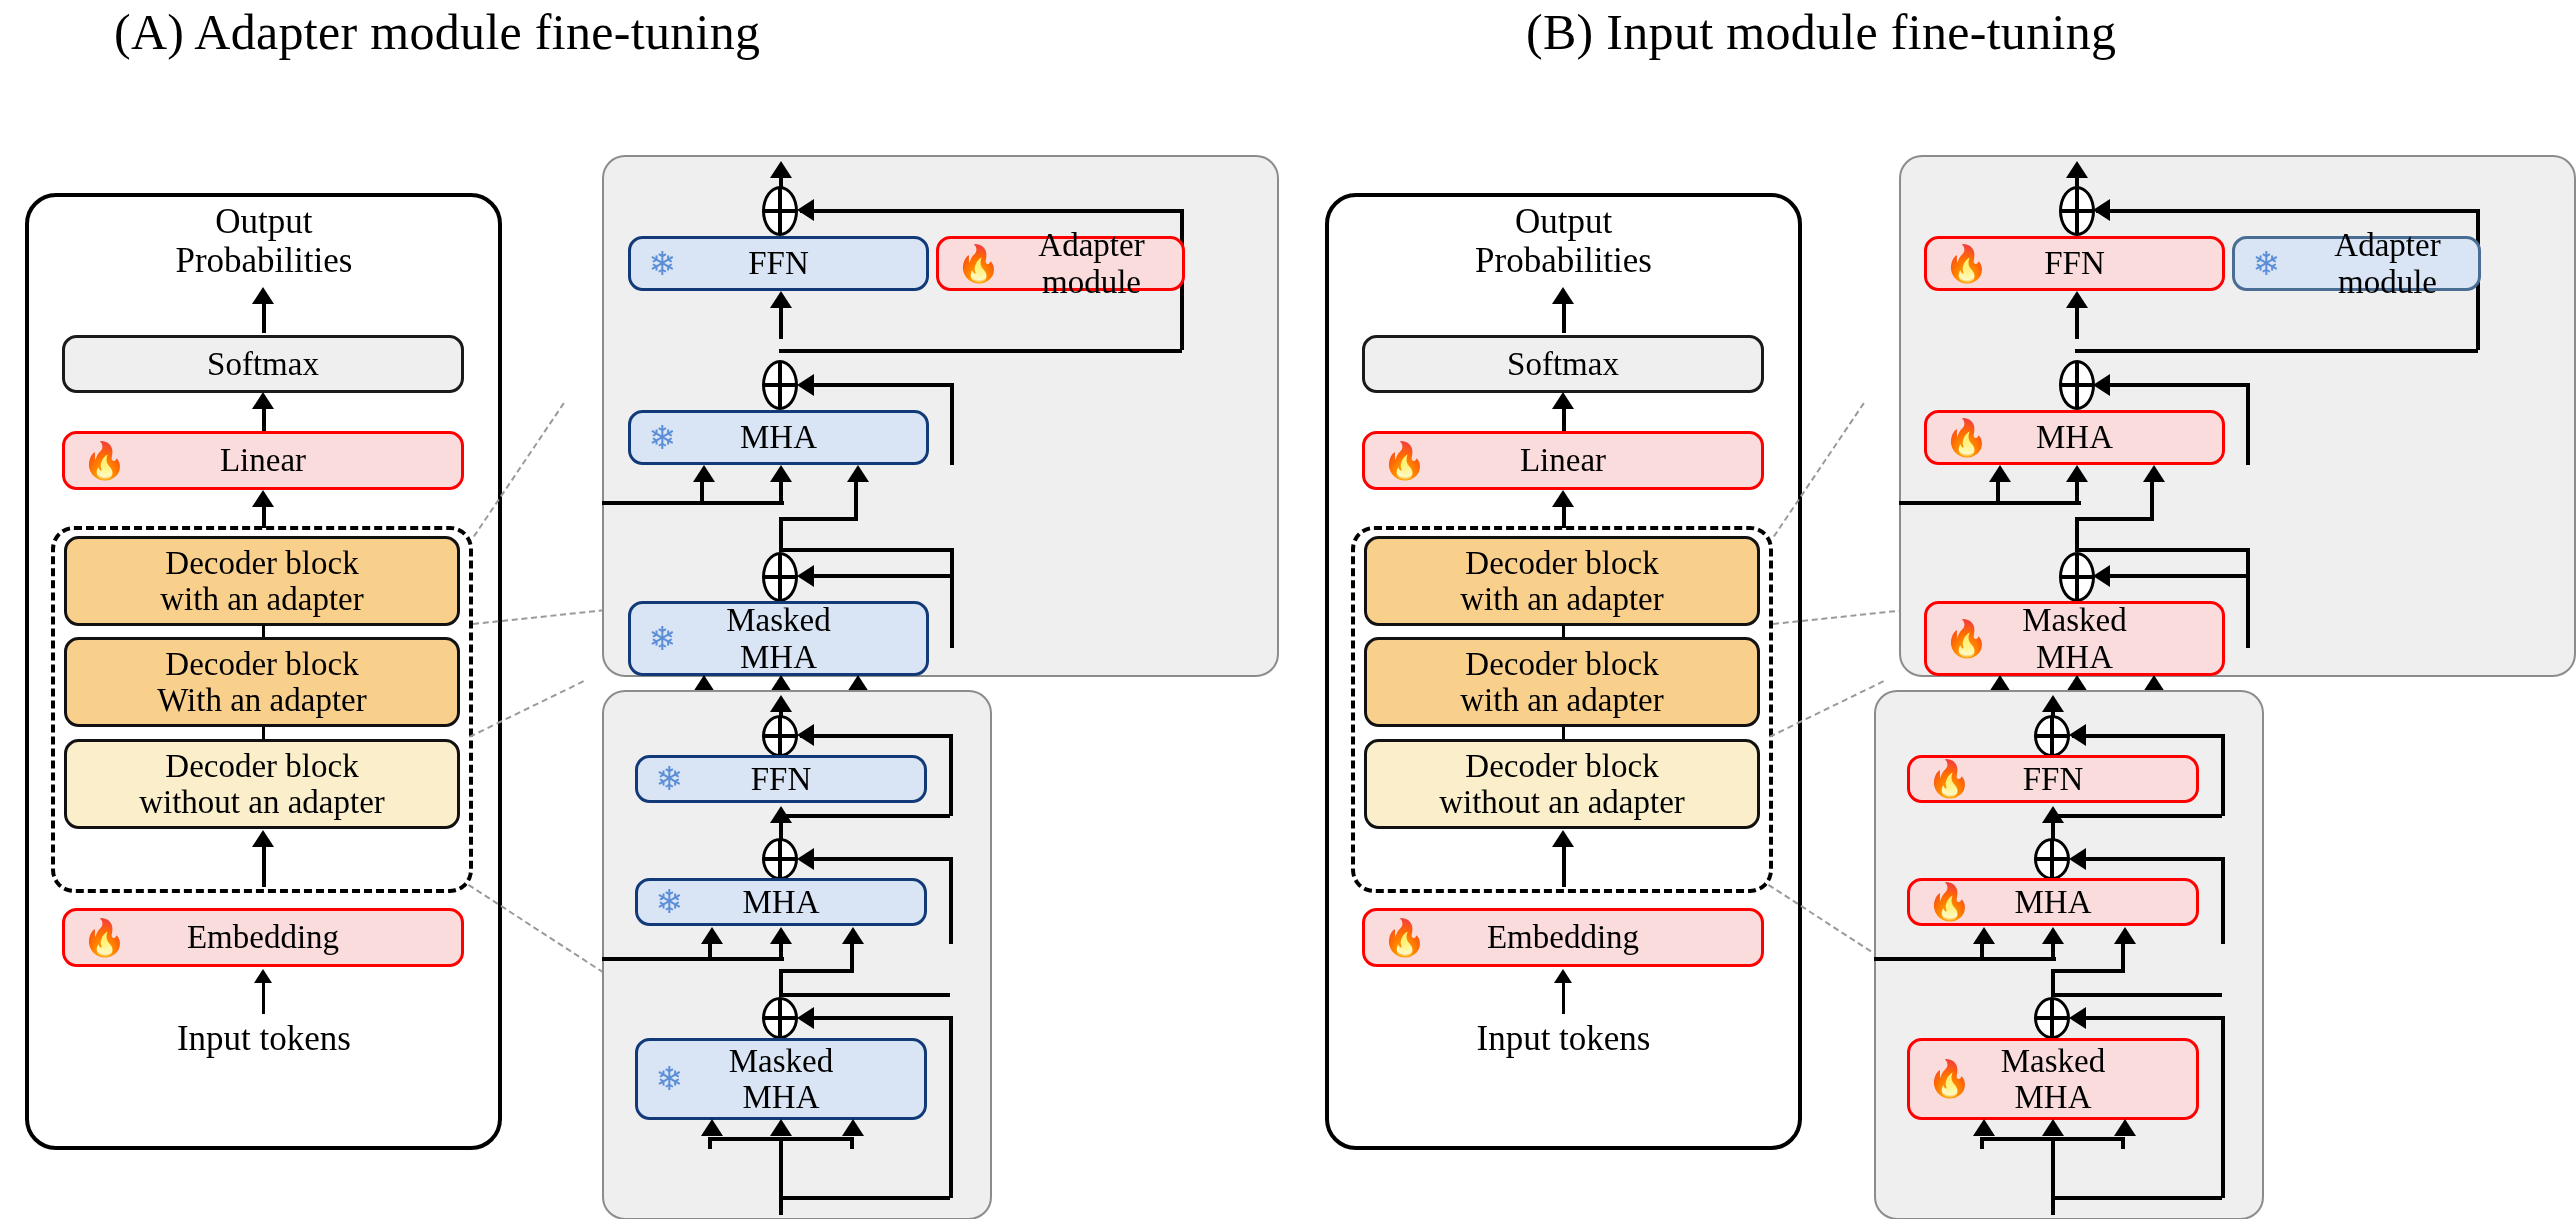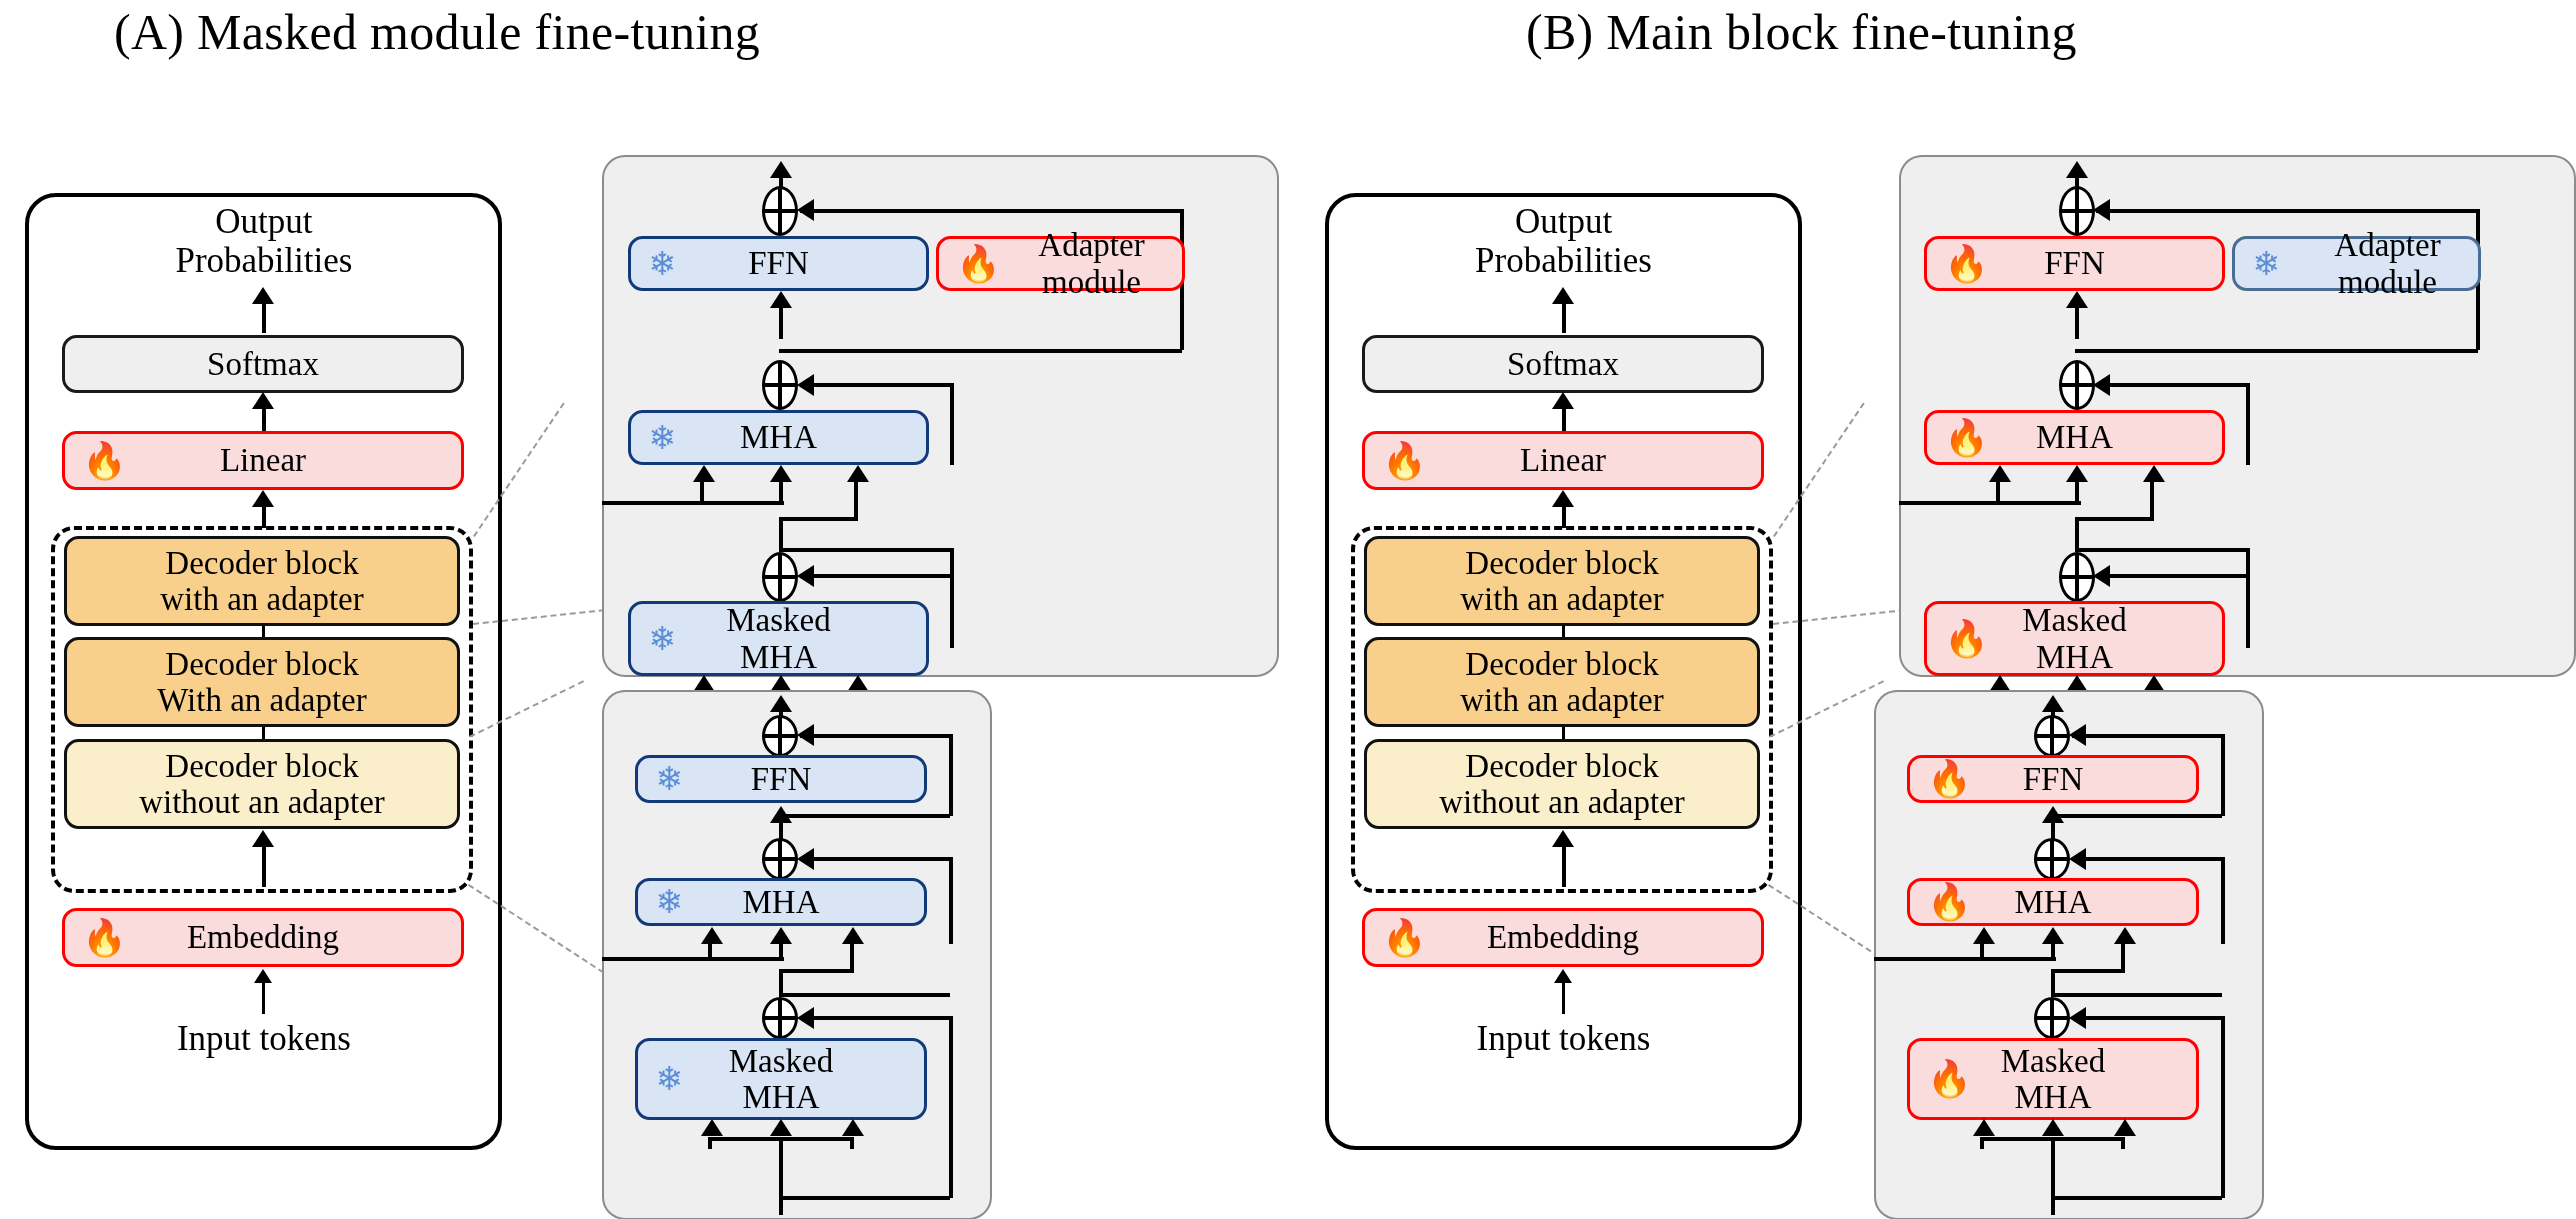--- a/index.html
+++ b/index.html
@@ -51,21 +51,21 @@
   .plus::after{top:50%;left:-0.7px;right:-0.7px;height:3.3px;margin-top:-1.7px;}
 
   
   .leader{position:absolute;height:0;border-top:2.7px dashed #9a9a9a;transform-origin:0 0;}
 </style>
 </head>
 <body>
 
 <div class="stage">
 
-  <div class="panel-title" style="left:114px;top:2.7px;">(A) Masked module fine-tuning</div>
+  <div class="panel-title" style="left:114px;top:2.7px;">(A) Adapter module fine-tuning</div>
 
   <div class="main-card" style="left:25.4px;top:193px;width:477px;height:957px;"></div>
 
   <div class="caption" style="left:25.4px;top:202px;width:477px;">
     <span>Output</span><br>
     <span>Probabilities</span>
   </div>
   <div class="wire v" style="left:262px;top:300px;height:33px;"></div>
   <div class="arr-up" style="left:252px;top:287px;"></div>
 
@@ -224,21 +224,21 @@
   </div>
   <div class="arr-up" style="left:701px;top:1119px;"></div>
   <div class="arr-up" style="left:770px;top:1119px;"></div>
   <div class="arr-up" style="left:842px;top:1119px;"></div>
   <div class="wire h" style="left:708px;top:1137px;width:145px;"></div>
   <div class="wire v" style="left:708px;top:1137px;height:12px;"></div>
   <div class="wire v" style="left:850px;top:1137px;height:12px;"></div>
   <div class="wire v" style="left:779px;top:1137px;height:78px;"></div>
   <div class="wire h" style="left:779px;top:1196px;width:171px;"></div>
 
-  <div class="panel-title" style="left:1526px;top:2.7px;">(B) Main block fine-tuning</div>
+  <div class="panel-title" style="left:1526px;top:2.7px;">(B) Input module fine-tuning</div>
 
   <div class="main-card" style="left:1325px;top:193px;width:477px;height:957px;"></div>
 
   <div class="caption" style="left:1325px;top:202px;width:477px;">
     <span>Output</span><br>
     <span>Probabilities</span>
   </div>
   <div class="wire v" style="left:1562px;top:300px;height:33px;"></div>
   <div class="arr-up" style="left:1552px;top:287px;"></div>
 

